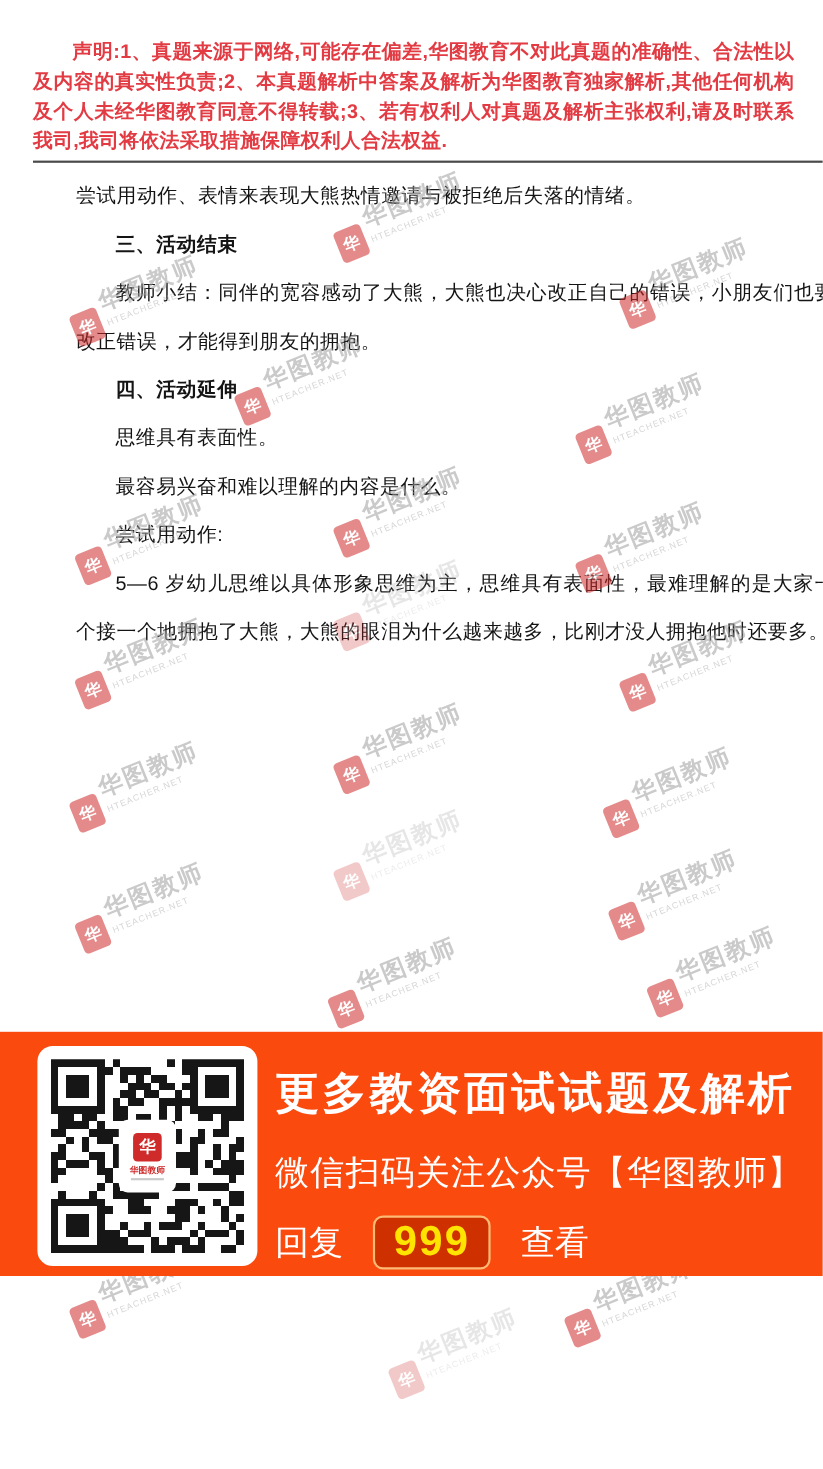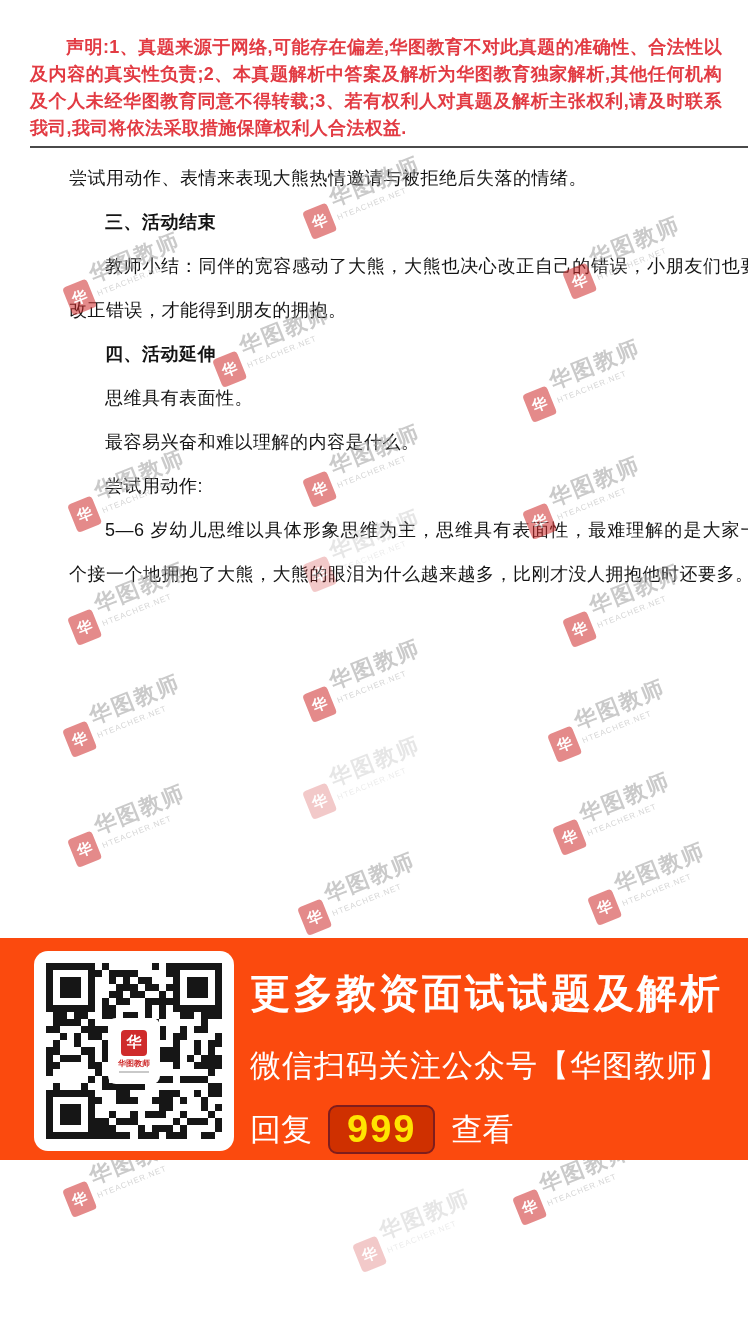--- a/index.html
+++ b/index.html
@@ -72,25 +72,25 @@
   .qr-logo-bar { width:30px; height:2px; background:#c9c9c9; }
 
   .banner-text { position:absolute; left:250px; top:28px; width:480px; }
   .banner-title {
     color:#fff; font-size:40px; font-weight:bold; letter-spacing:3px; white-space:nowrap;
   }
   .banner-sub {
     margin-top:24px; color:#fff; font-size:31px; letter-spacing:1px; white-space:nowrap;text-align:center;
   }
   .banner-reply {
-    margin-top:18px; display:flex; align-items:center; gap:16px;
+    margin-top:18px; display:flex; align-items:center; gap:27px;
     color:#fff; font-size:31px;
   }
   .reply-pill {
-    display:inline-block; background:#cf3000; border:2px solid #7f1d1d;
+    display:inline-block; background:#cf3000; border:2px solid #fdba74;
     border-radius:9px; padding:1px 17px;
     color:#ffe400; font-size:38px; font-weight:bold; letter-spacing:2px;
   }
 </style>
 </head>
 <body>
 
 <div class="disclaimer">声明:1、真题来源于网络,可能存在偏差,华图教育不对此真题的准确性、合法性以及内容的真实性负责;2、本真题解析中答案及解析为华图教育独家解析,其他任何机构及个人未经华图教育同意不得转载;3、若有权利人对真题及解析主张权利,请及时联系我司,我司将依法采取措施保障权利人合法权益.</div>
 <div class="separator"></div>
 

